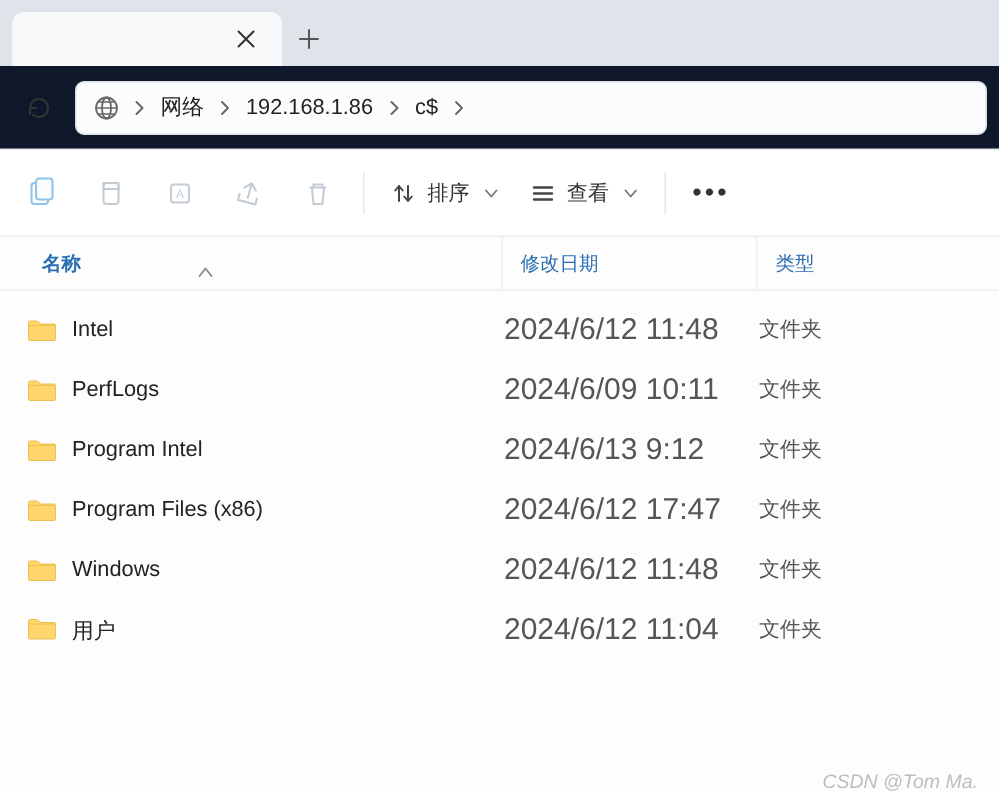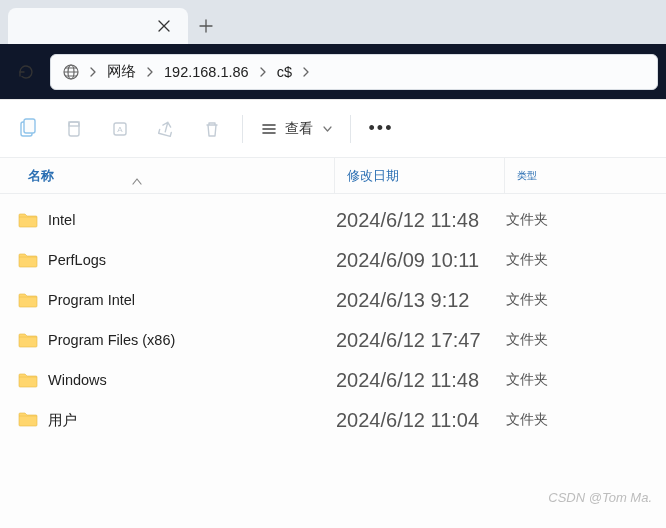--- a/index.html
+++ b/index.html
@@ -29,32 +29,32 @@
     .tb-combo-label { font-size: 14px; }
     .tb-combo-caret { color: #777; font-size: 10px; margin-left: 2px; }
     .tb-more { width: 44px; height: 40px; display: flex; align-items: center; justify-content: center; color: #333; cursor: pointer; border-radius: 4px; font-size: 18px; letter-spacing: 2px; }
 
     
     .col-headers { height: 36px; display: flex; align-items: center; padding: 0 0 0 28px; border-bottom: 1px solid #eceef0; }
     .col-name { flex: 0 0 306px; display: flex; align-items: flex-end; gap: 18px; font-weight: bold; }
     .col-name-text { color: #2b6fb3; font-size: 13px; }
     .col-sort { color: #777; font-size: 11px; margin-left: 60px; }
     .col-date { flex: 0 0 170px; color: #2b6fb3; font-size: 13px; border-left: 1px solid #eceef0; padding-left: 12px; height: 100%; display: flex; align-items: center; }
-    .col-type { flex: 1; color: #2b6fb3; font-size: 10px; border-left: 1px solid #eceef0; padding-left: 12px; height: 100%; display: flex; align-items: center; }
+    .col-type { flex: 1; color: #2b6fb3; font-size: 13px; border-left: 1px solid #eceef0; padding-left: 12px; height: 100%; display: flex; align-items: center; }
 
     
     .rows { padding-top: 6px; }
     .row { height: 40px; display: flex; align-items: center; padding-left: 18px; cursor: pointer; }
     .folder-icon { width: 20px; height: 16px; margin-right: 10px; }
     .cell-name { flex: 0 0 306px; display: flex; font-size: 14.5px; color: #222; }
     .cell-date { flex: 0 0 170px; font-size: 20px; color: #555; padding-left: 12px; }
     .cell-type { flex: 1; font-size: 14px; color: #555; padding-left: 12px; }
 
     
-    .watermark { position: absolute; right: 14px; bottom: 23px; font-size: 13px; color: #bdbdbd; font-style: italic; }
+    .watermark { position: absolute; right: 14px; bottom: 0; font-size: 13px; color: #bdbdbd; font-style: italic; }
 
     svg { display: block; }
   </style>
 </head>
 <body>
 
 <div class="tab-bar">
   <div class="tab">
     <div class="tab-close">
       <svg width="12" height="12" viewBox="0 0 12 12">
@@ -136,20 +136,33 @@
   </div>
   <div class="tb-btn muted">
     <svg width="20" height="20" viewBox="0 0 20 20">
         <path d="M5 6 h10 M7 6 v-2 h6 v2 M6 6 l1 11 h6 l1 -11" fill="none" stroke="#c3ccd5" stroke-width="1.4" stroke-linecap="round" stroke-linejoin="round"></path>
       </svg>
   </div>
   <div class="tb-sep"></div>
   <div class="tb-combo">
     <span class="tb-combo-icon">
       <svg width="16" height="16" viewBox="0 0 16 16">
+          <path d="M5 3 v10 M5 3 l-2.5 3 M5 3 l2.5 3 M11 13 v-10 M11 13 l-2.5 -3 M11 13 l2.5 -3" fill="none" stroke="#444" stroke-width="1.3" stroke-linecap="round" stroke-linejoin="round"></path>
+        </svg>
+    </span>
+    <span class="tb-combo-label">排序</span>
+    <span class="tb-combo-caret">
+      <svg width="9" height="6" viewBox="0 0 9 6">
+          <path d="M1 1 L4.5 5 L8 1" fill="none" stroke="#777" stroke-width="1.2" stroke-linecap="round" stroke-linejoin="round"></path>
+        </svg>
+    </span>
+  </div>
+  <div class="tb-combo">
+    <span class="tb-combo-icon">
+      <svg width="16" height="16" viewBox="0 0 16 16">
           <path d="M2 4 h12 M2 8 h12 M2 12 h12" stroke="#444" stroke-width="1.6" stroke-linecap="round"></path>
         </svg>
     </span>
     <span class="tb-combo-label">查看</span>
     <span class="tb-combo-caret">
       <svg width="9" height="6" viewBox="0 0 9 6">
           <path d="M1 1 L4.5 5 L8 1" fill="none" stroke="#777" stroke-width="1.2" stroke-linecap="round" stroke-linejoin="round"></path>
         </svg>
     </span>
   </div>

